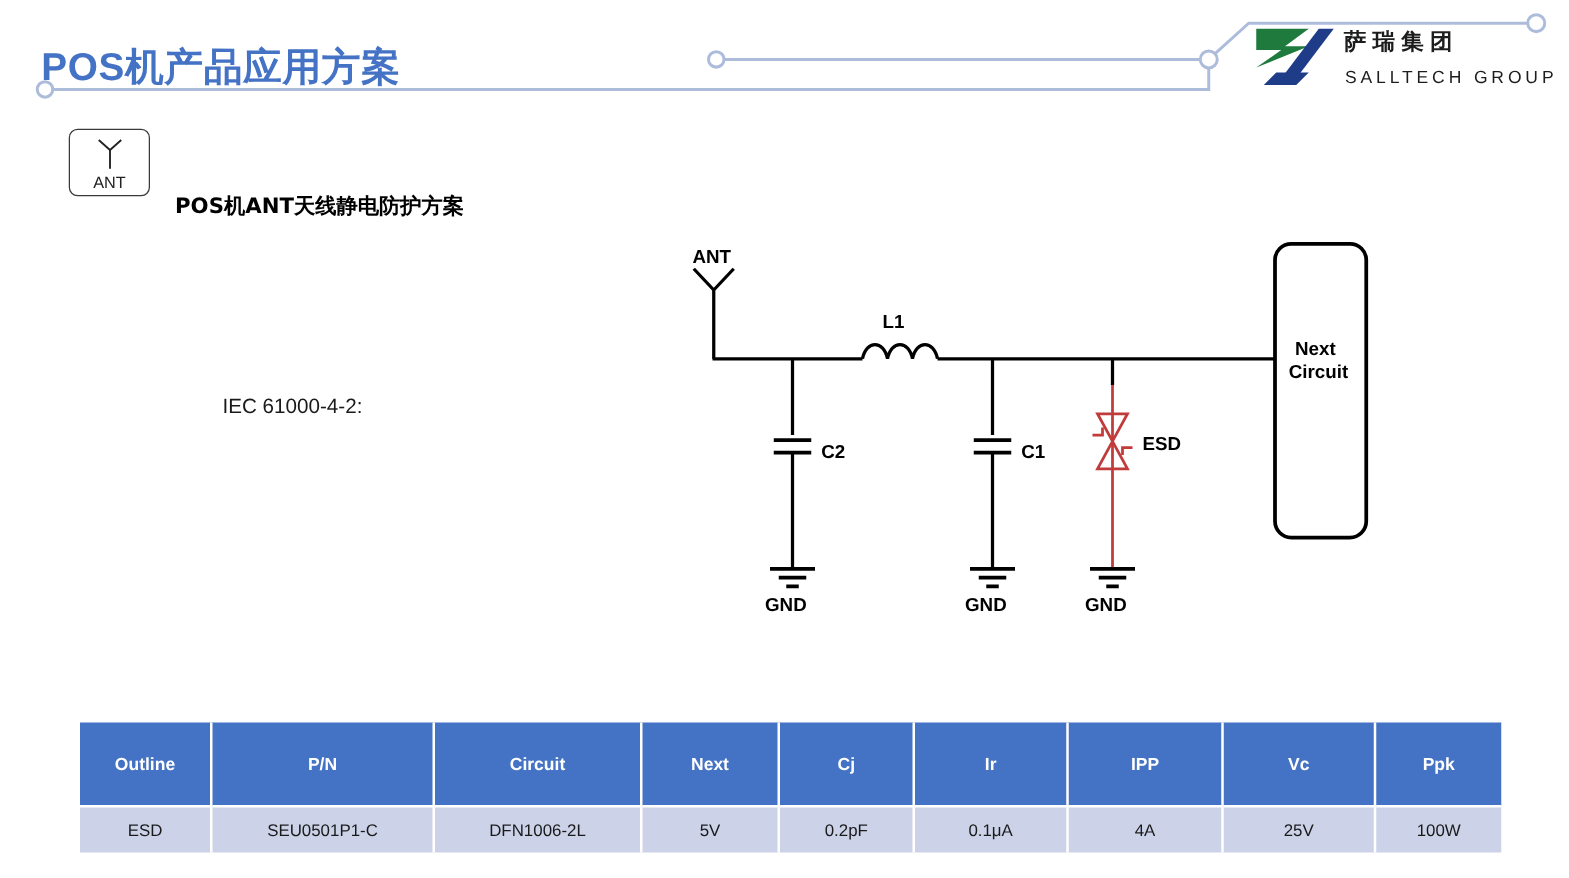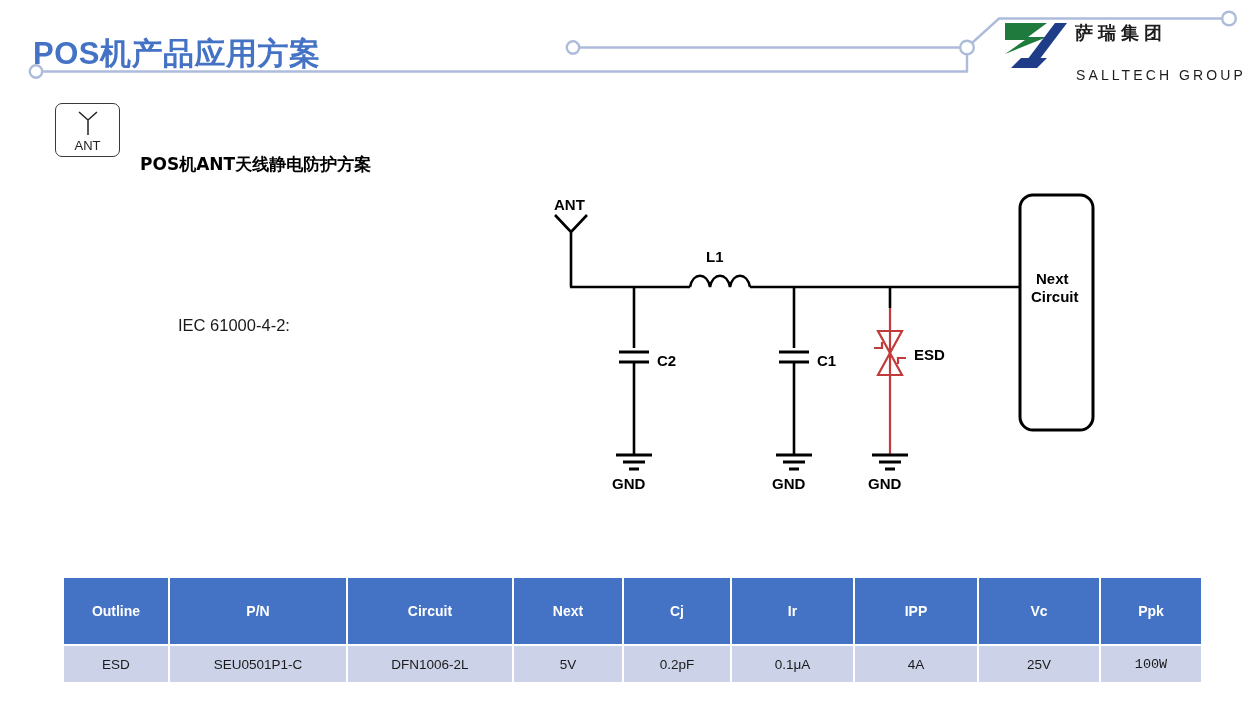--- a/index.html
+++ b/index.html
@@ -57,21 +57,21 @@
     font-size: 18px;
     font-weight: bold;
     letter-spacing: 5px;
     color: #1d1d1d;
     white-space: nowrap;
     font-family: "DejaVu Sans", sans-serif;
   }
   #logo-en {
     position: absolute;
     left: 73px;
-    top: 47px;
+    top: 33px;
     font-size: 14px;
     letter-spacing: 3.1px;
     color: #1d1d1d;
     white-space: nowrap;
   }
 
   
   #ant-icon-box {
     position: absolute;
     left: 55px;
@@ -152,21 +152,21 @@
   #spec-table th:last-child { border-right: none; margin-top: 33px; }
   #spec-table td {
     background: #CCD3E9;
     color: #1a1a1a;
     font-size: 13.5px;
     height: 36px;
     border-right: 2px solid #ffffff;
     text-align: center;
     padding: 0;
   }
-  #spec-table td:last-child { border-right: none; font-family: Liberation Mono, monospace; }
+  #spec-table td:last-child { border-right: none; }
 </style>
 </head>
 <body>
 
 <div id="slide-header">
 
   <div id="page-title">POS机产品应用方案</div>
 
   <svg id="header-decor" viewBox="0 0 1255 92" width="1255" height="92">
 

